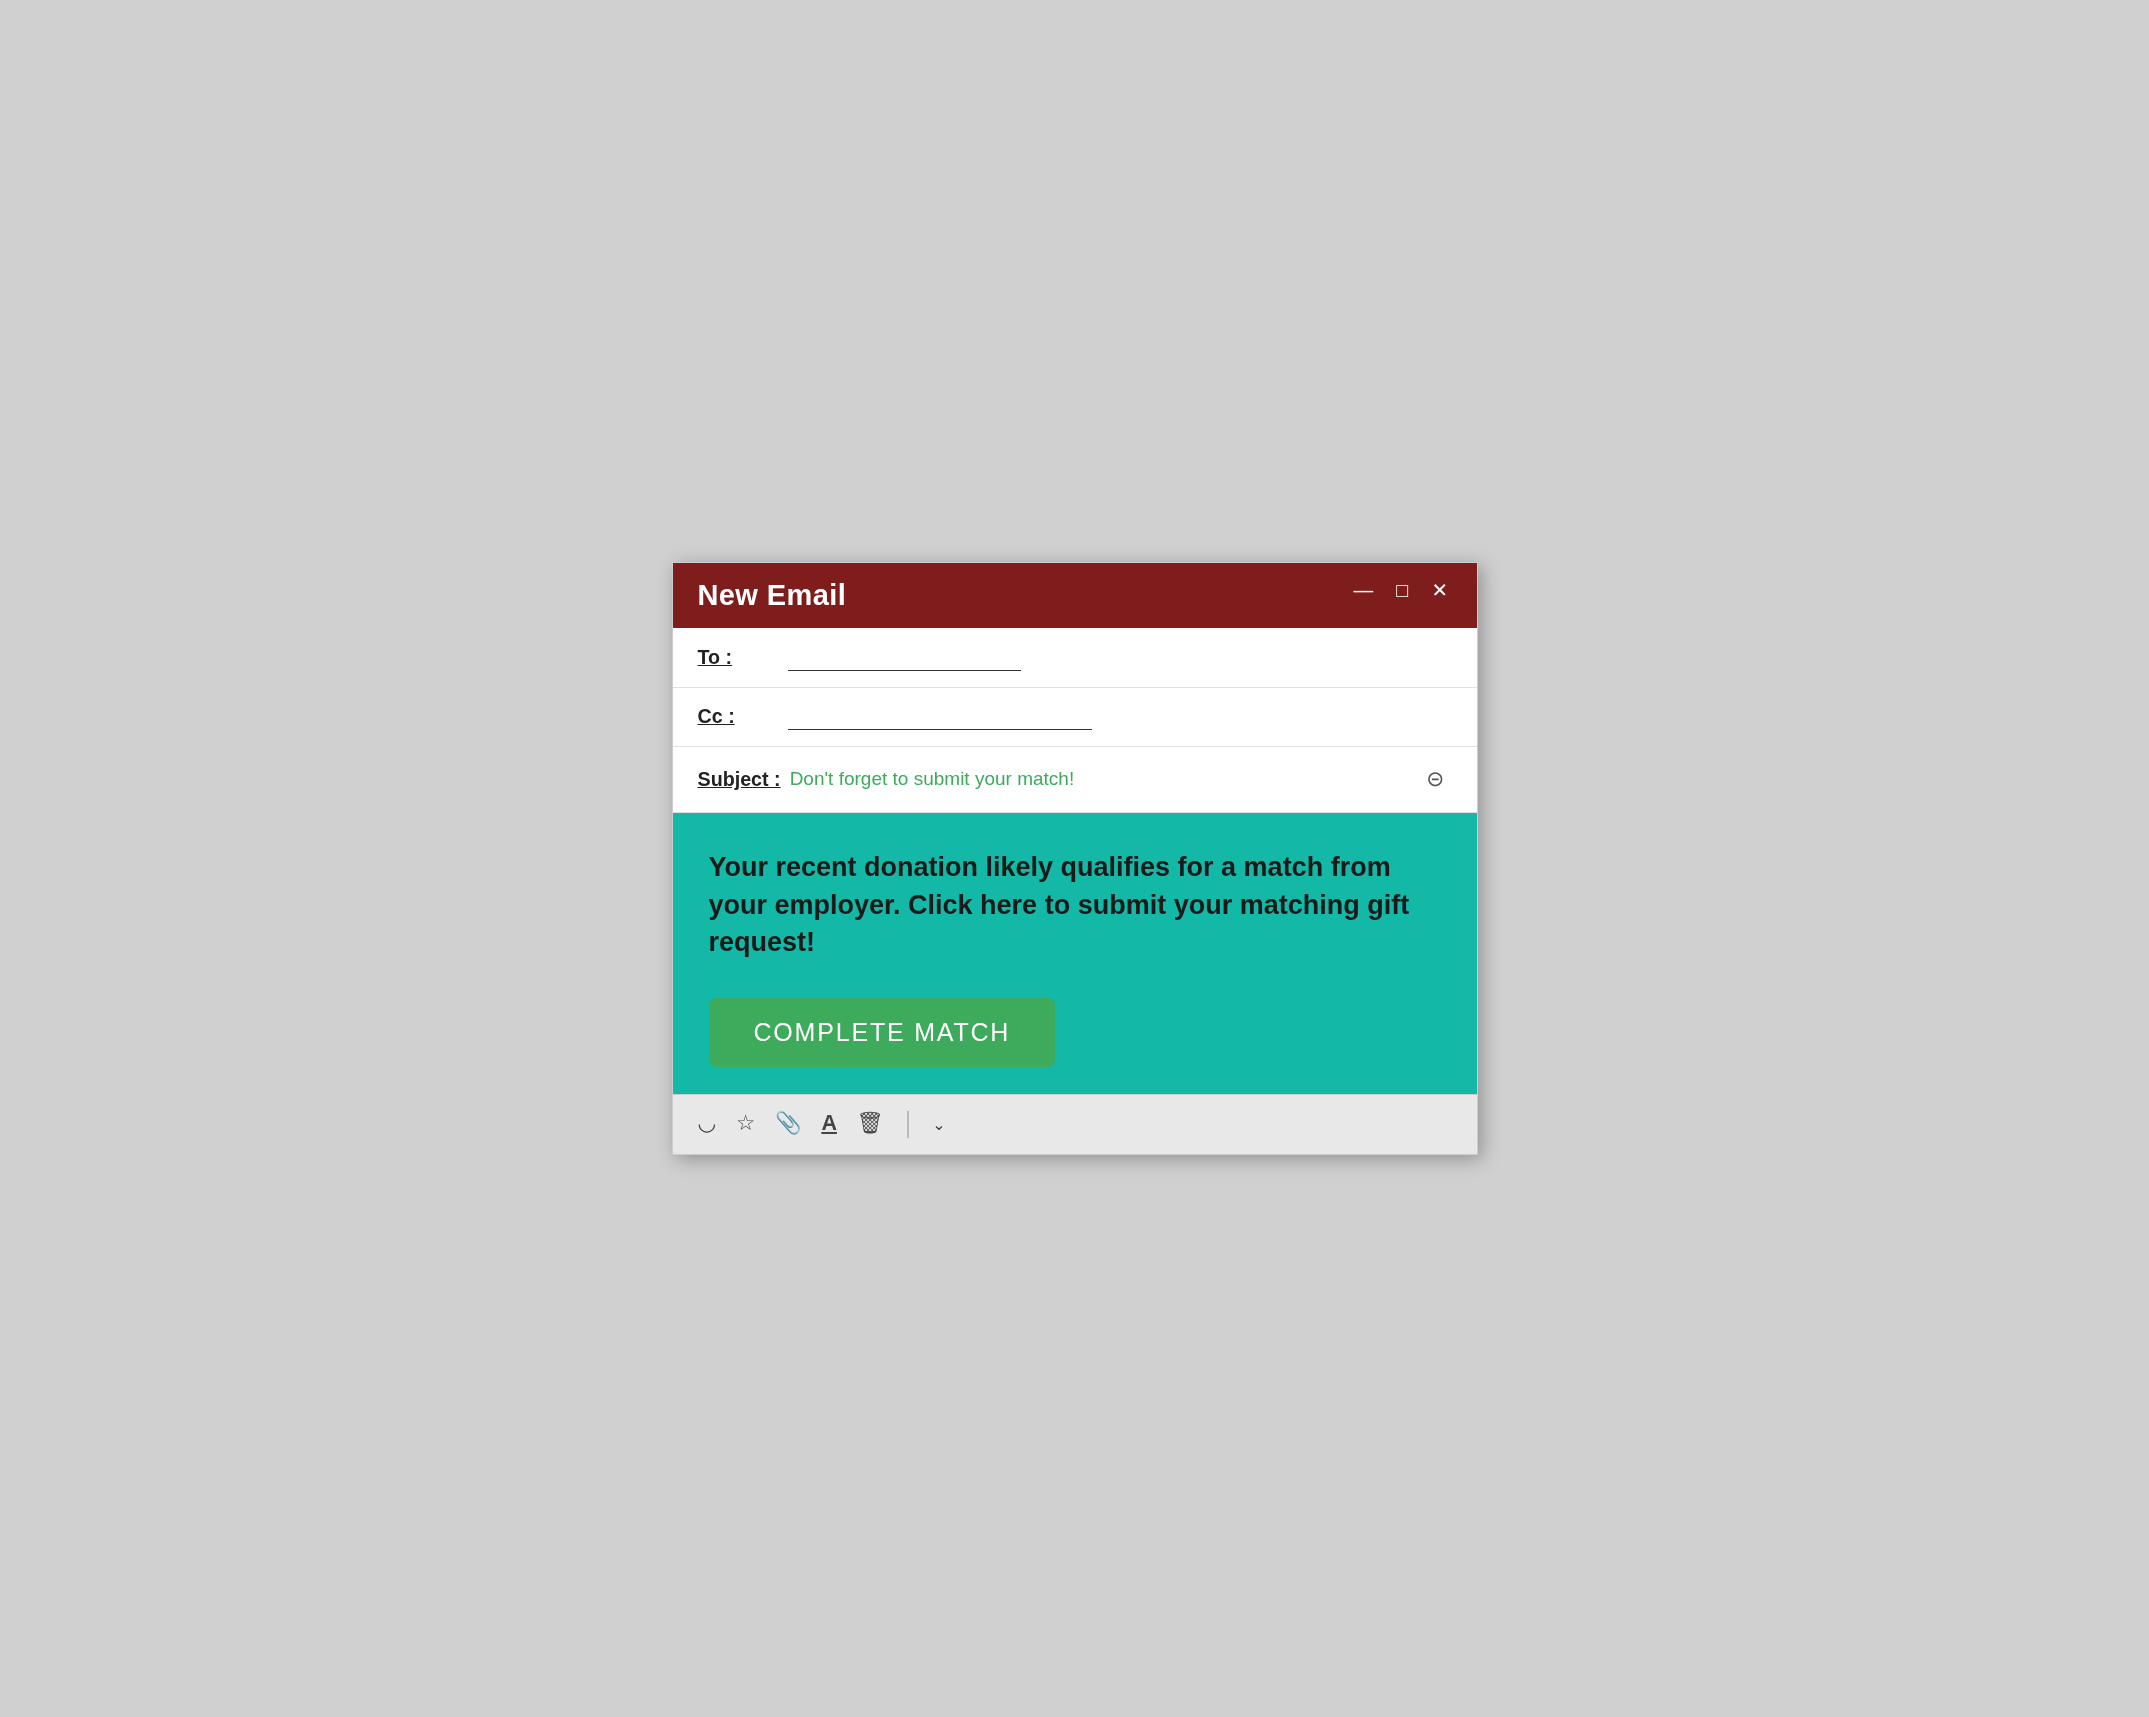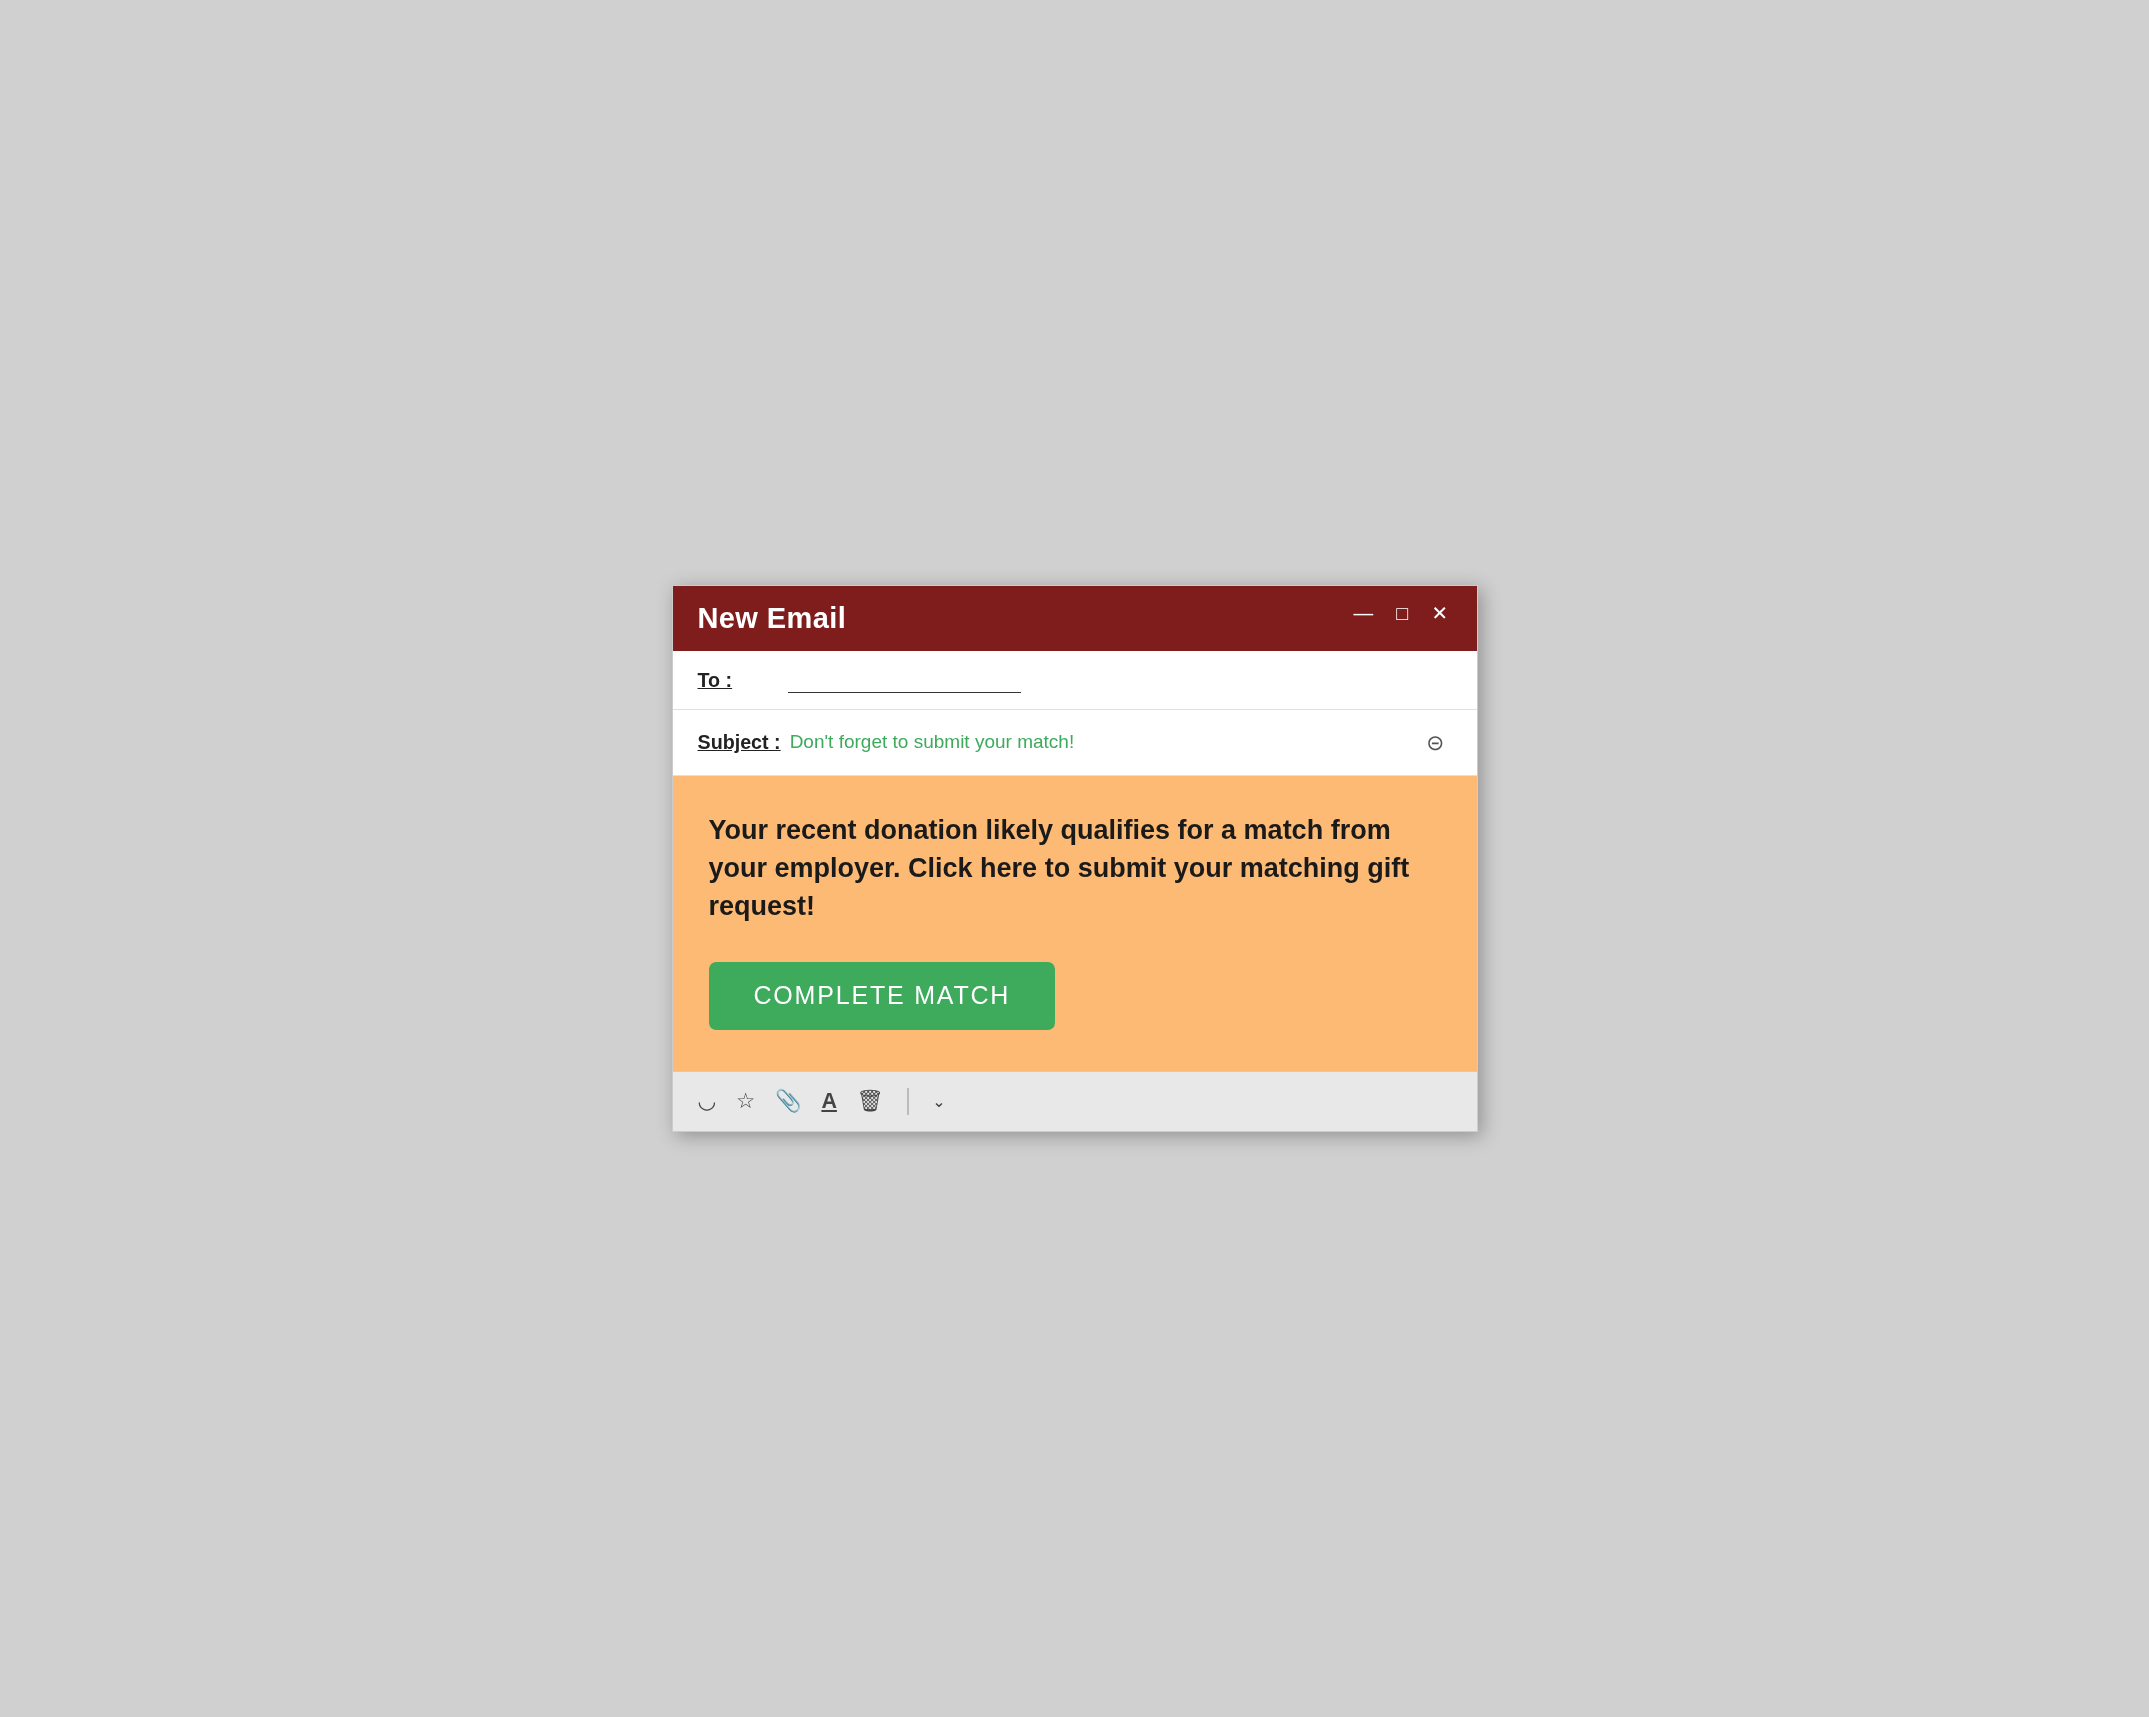--- a/index.html
+++ b/index.html
@@ -100,23 +100,23 @@
     }
 
     .attachment-icon {
       font-size: 21.5px;
       color: #555;
       cursor: pointer;
       padding: 3.6px 7.2px;
     }
 
     .email-body {
-      padding: 36px 36px 32px 36px;
+      padding: 36px 36px 18px 36px;
       flex: 1;
-      background: #fdba74;
+      background: #14b8a6;
     }
 
     .body-text {
       font-size: 27px;
       font-weight: bold;
       color: #1a1a1a;
       line-height: 1.4;
       margin-bottom: 36px;
     }
 
@@ -175,20 +175,24 @@
       <button class="title-bar-btn">□</button>
       <button class="title-bar-btn">✕</button>
     </div>
   </div>
 
   <div class="field-row">
     <span class="field-label">To :</span>
     <input class="field-input" type="text" value="" style="">
   </div>
 
+  <div class="field-row">
+    <span class="field-label">Cc :</span>
+    <input class="field-input" type="text" style="width: 304px;" value="">
+  </div>
 
   <div class="field-row subject">
     <div class="subject-left">
       <span class="field-label">Subject :</span>
       <span class="subject-text">Don't forget to submit your match!</span>
     </div>
     <span class="attachment-icon">⊝</span>
   </div>
 
   <div class="email-body">

